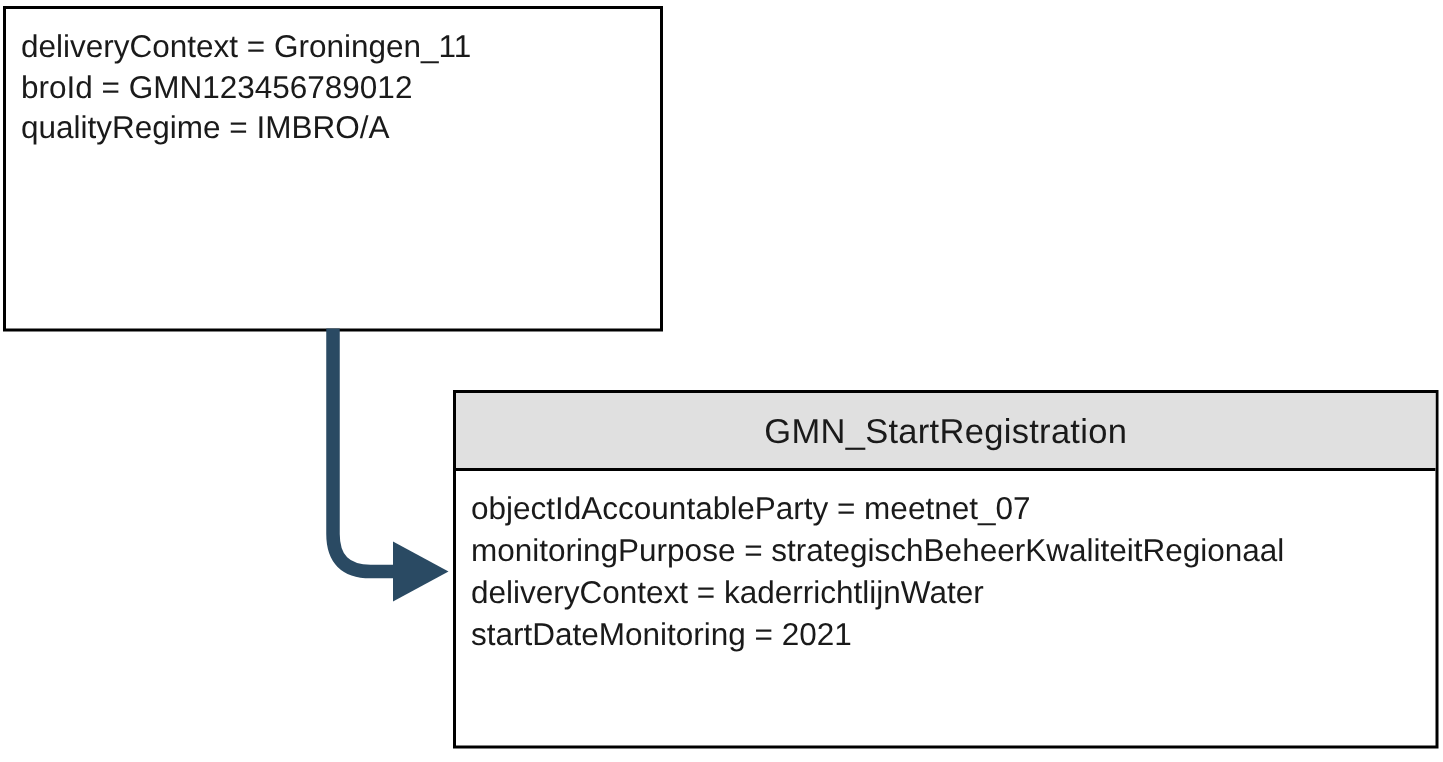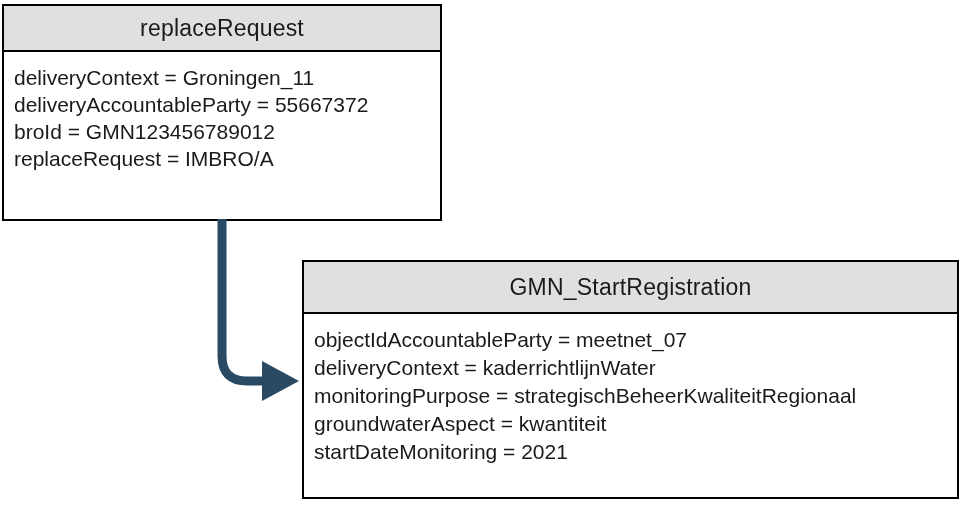--- a/index.html
+++ b/index.html
@@ -54,42 +54,37 @@
     height: 508px;
     pointer-events: none;
   }
 </style>
 </head>
 <body>
 
 <div class="canvas">
 
   <div class="node node-a">
-    <div class="node-header">
-      <span>replaceRequest</span>
-    </div>
     <div class="node-body">
       <div class="field">deliveryContext = Groningen_11</div>
-      <div class="field">deliveryAccountableParty = 55667372</div>
       <div class="field">broId = GMN123456789012</div>
-      <div class="field">replaceRequest = IMBRO/A</div>
+      <div class="field">qualityRegime = IMBRO/A</div>
     </div>
   </div>
 
   <svg class="arrow-layer" width="962" height="508" viewBox="0 0 962 508">
     <path d="M222 219 L222 356 Q222 381 247 381 L264 381" fill="none" stroke-width="9" stroke-linecap="butt" stroke="#2a4a63"></path>
     <polygon points="262,361 299,381 262,401" fill="#2a4a63"></polygon>
   </svg>
 
   <div class="node node-b">
     <div class="node-header">
       <span>GMN_StartRegistration</span>
     </div>
     <div class="node-body">
       <div class="field">objectIdAccountableParty = meetnet_07</div>
+      <div class="field">monitoringPurpose = strategischBeheerKwaliteitRegionaal</div>
       <div class="field">deliveryContext = kaderrichtlijnWater</div>
-      <div class="field">monitoringPurpose = strategischBeheerKwaliteitRegionaal</div>
-      <div class="field">groundwaterAspect = kwantiteit</div>
       <div class="field">startDateMonitoring = 2021</div>
     </div>
   </div>
 
 </div>
 
 </body></html>

